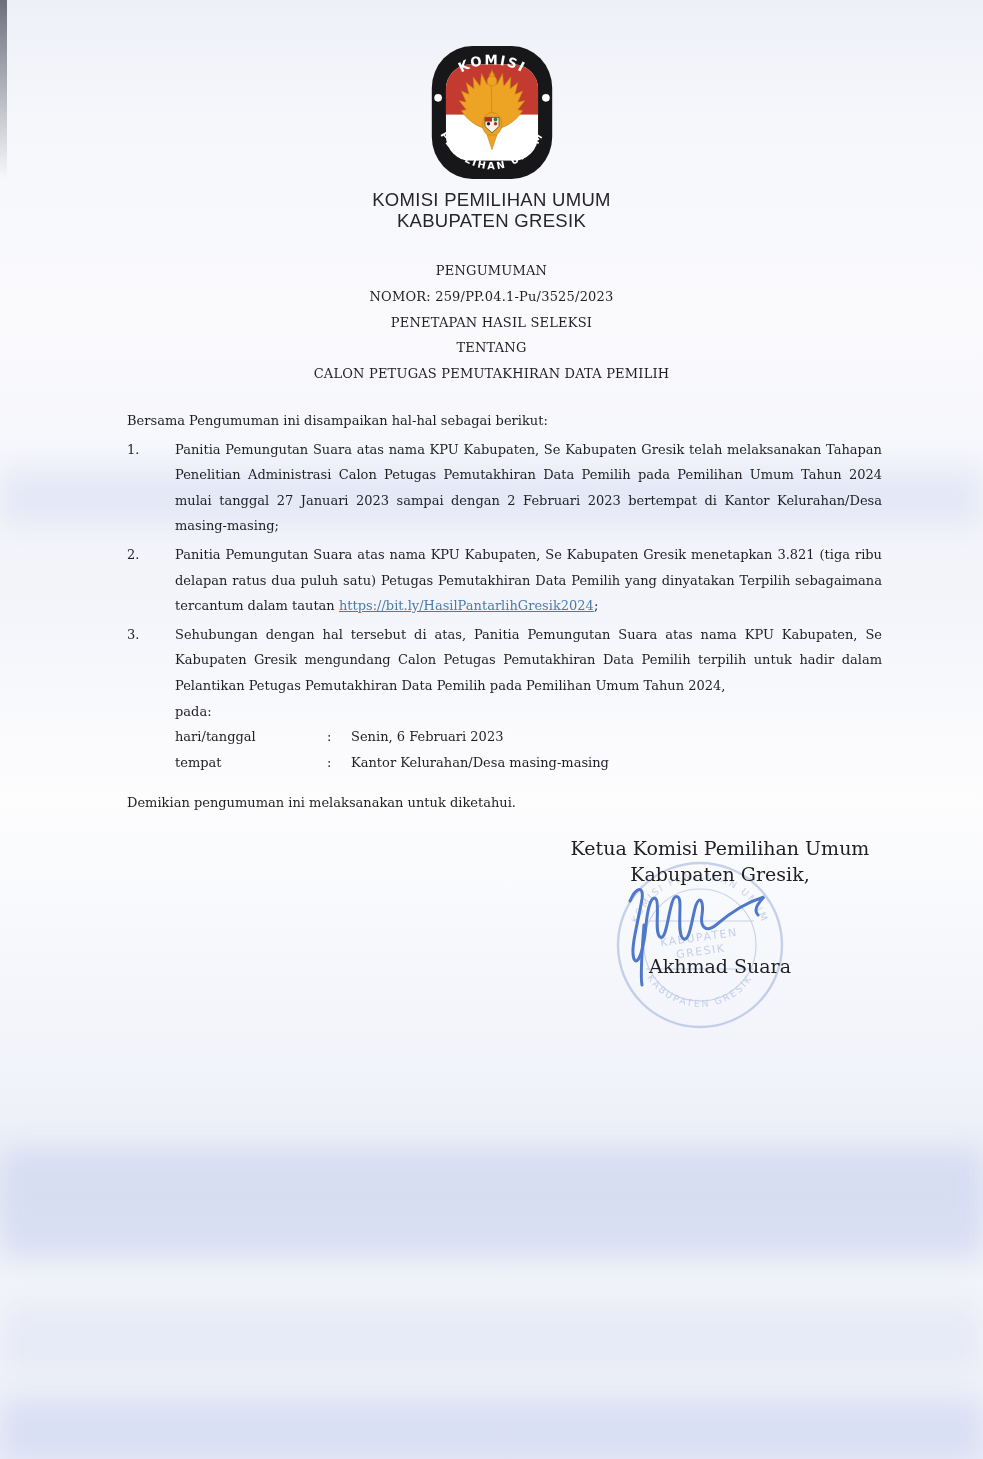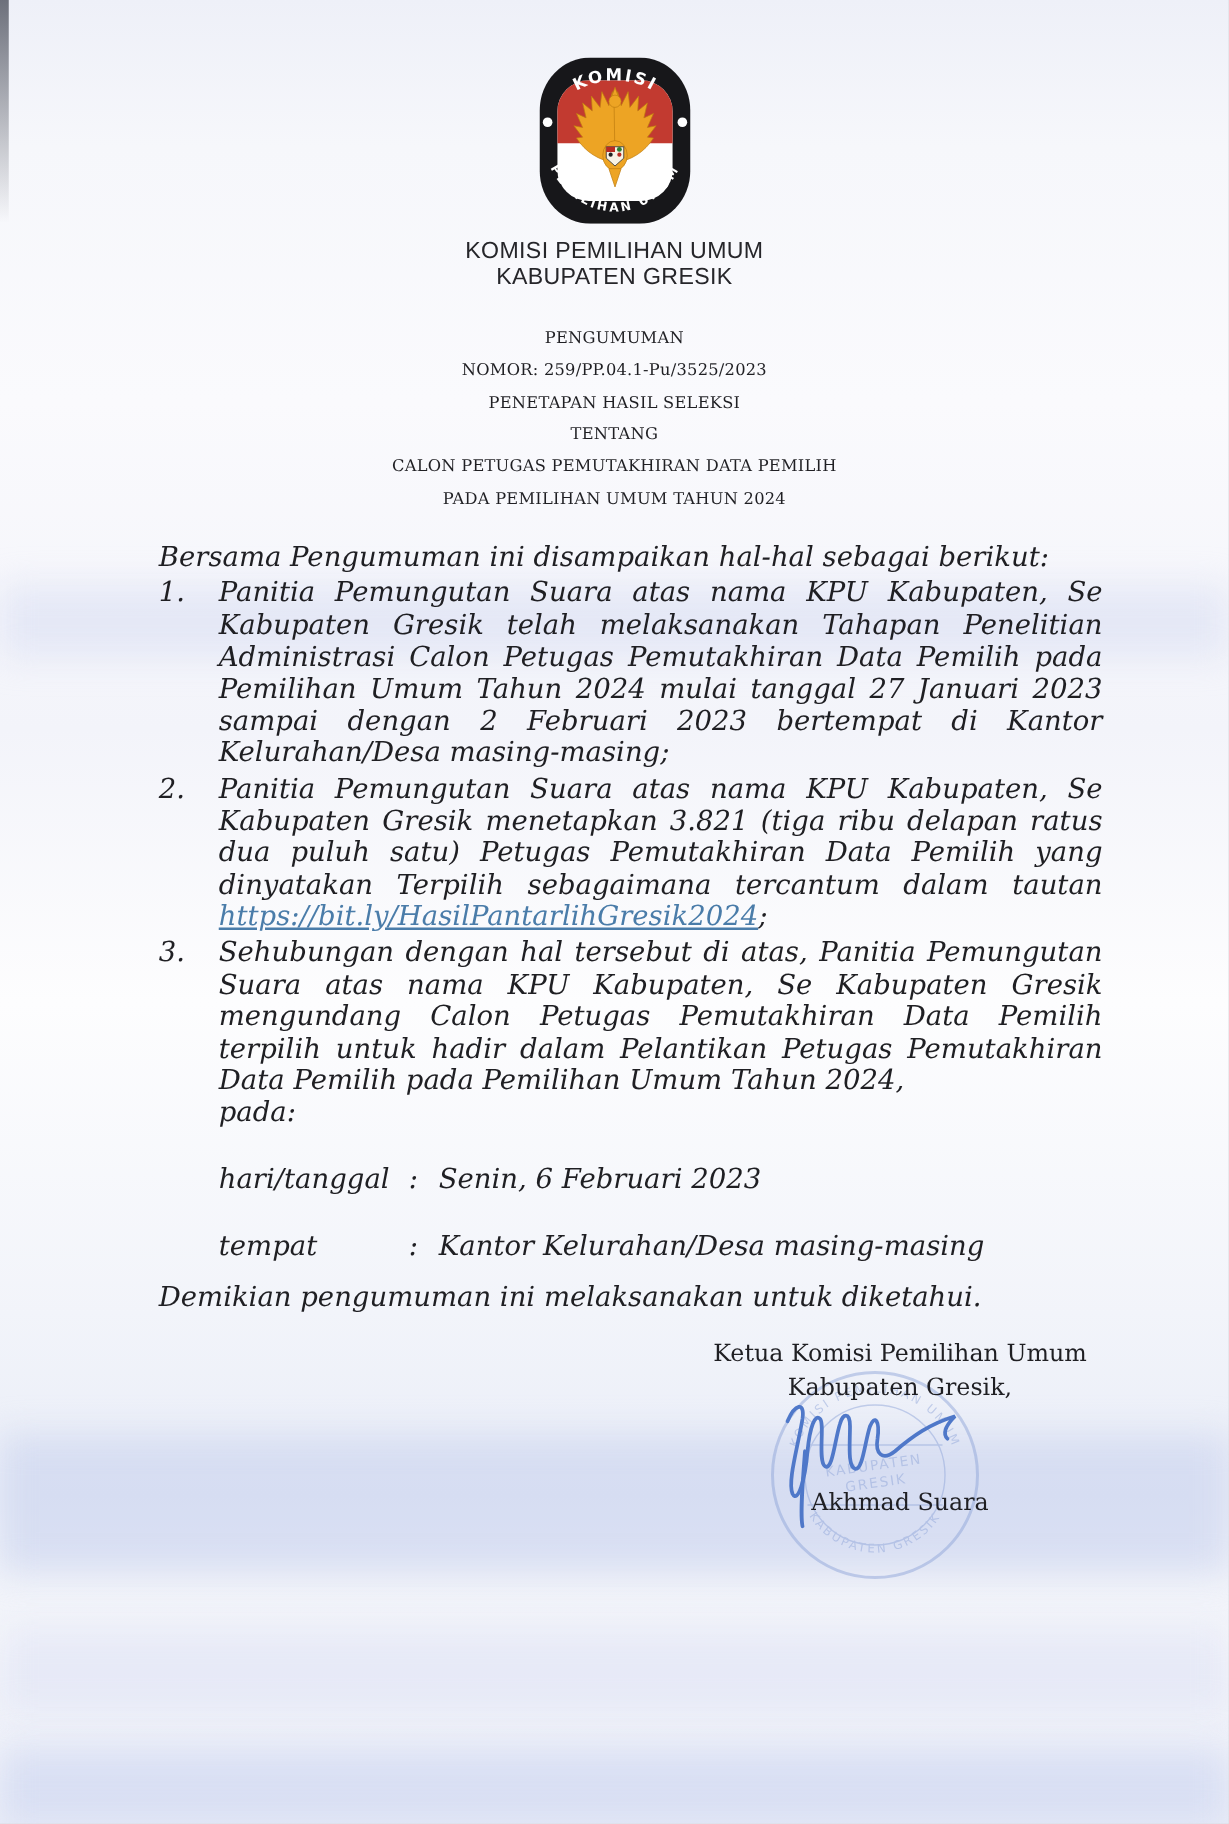--- a/index.html
+++ b/index.html
@@ -27,27 +27,27 @@
   .logo-wrap{padding-top:46px;text-align:center;}
   .logo-wrap svg{display:inline-block;}
   .badge-text{font-family:"DejaVu Sans","Liberation Sans",sans-serif;font-weight:bold;fill:#fff;}
 
   .org{margin-top:6px;text-align:center;
     font-family:"Liberation Sans","DejaVu Sans",sans-serif;
     font-size:18.5px;line-height:21px;letter-spacing:.3px;color:#26262a;}
 
   .title-block{margin-top:27px;text-align:center;font-size:13px;line-height:25.8px;letter-spacing:.2px;}
 
-  .doc-body{margin:21px 101px 0 127px;font-size:22px;line-height:25.6px;font-style:italic;}
+  .doc-body{margin:21px 101px 0 127px;font-size:13px;line-height:25.6px;}
   .intro{margin-bottom:2px;}
   .li{display:flex;margin-top:3px;}
   .li .num{flex:0 0 48px;}
   .li .txt{flex:1;text-align:justify;}
   .pada-line{margin-top:0;}
-  .detail-row{display:flex;margin-left:48px;margin-top:28px;}
+  .detail-row{display:flex;margin-left:48px;}
   .detail-label{flex:0 0 152px;}
   .detail-sep{flex:0 0 24px;}
   .closing{margin-top:15px;}
 
   .sig-block{position:relative;margin:19px 93px 0 auto;width:340px;text-align:center;
     font-size:19px;line-height:26.3px;}
   .stamp-svg{position:absolute;left:62px;top:22px;opacity:.48;z-index:1;}
   .stamp-text{font-family:"DejaVu Sans","Liberation Sans",sans-serif;fill:var(--stamp);}
   .sig-line{position:relative;z-index:2;}
   .sig-area{position:relative;height:66px;z-index:3;}
@@ -117,21 +117,20 @@
       <div>KOMISI PEMILIHAN UMUM</div>
       <div>KABUPATEN GRESIK</div>
     </div>
 
     <div class="title-block">
       <div>PENGUMUMAN</div>
       <div>NOMOR: 259/PP.04.1-Pu/3525/2023</div>
       <div>PENETAPAN HASIL SELEKSI</div>
       <div>TENTANG</div>
       <div>CALON PETUGAS PEMUTAKHIRAN DATA PEMILIH</div>
-      <div>PADA PEMILIHAN UMUM TAHUN 2024</div>
     </div>
 
     <div class="doc-body">
       <div class="intro">Bersama Pengumuman ini disampaikan hal-hal sebagai berikut:</div>
 
       <div class="li">
         <div class="num">1.</div>
         <div class="txt">Panitia Pemungutan Suara atas nama KPU Kabupaten, Se Kabupaten Gresik telah melaksanakan Tahapan Penelitian Administrasi Calon Petugas Pemutakhiran Data Pemilih pada Pemilihan Umum Tahun 2024 mulai tanggal 27 Januari 2023 sampai dengan 2 Februari 2023 bertempat di Kantor Kelurahan/Desa masing-masing;</div>
       </div>
 

